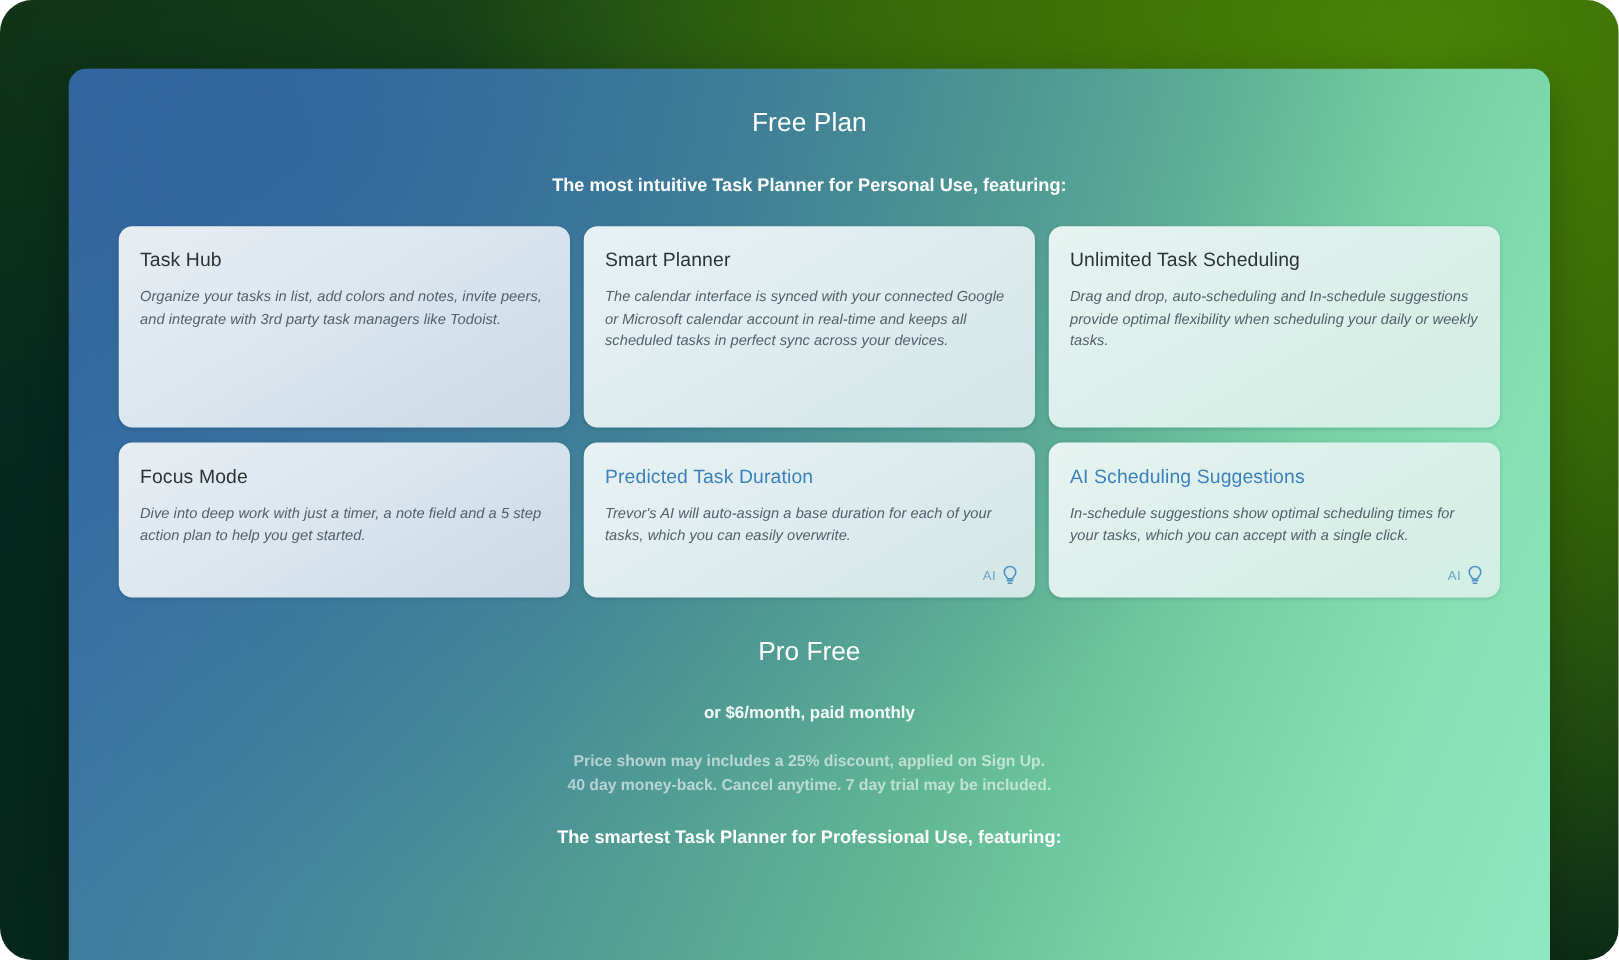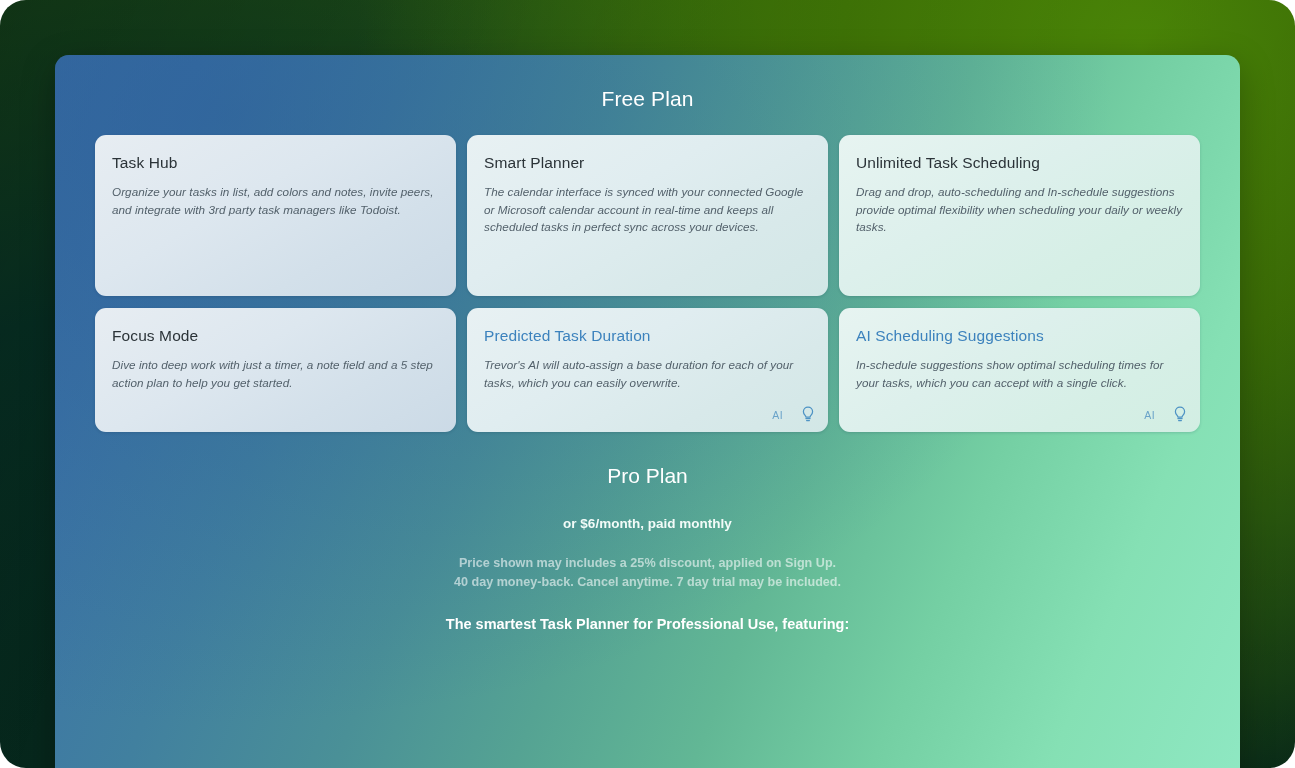--- a/index.html
+++ b/index.html
@@ -128,21 +128,21 @@
     margin: 0;
     letter-spacing: .05px;
     font-style: italic;
   }
   .ai-badge{
     position: absolute;
     right: 13px;
     bottom: 9px;
     display: flex;
     align-items: center;
-    gap: 18px;
+    gap: 4px;
     color: #4e93c4;
   }
   .ai-badge .ai-text{
     font-size: 10.5px;
     letter-spacing: .4px;
     color: #6aa3c9;
   }
   .ai-badge svg{ display:block; }
 
   
@@ -183,20 +183,21 @@
 </head>
 <body>
 
 <div id="backdrop">
 
   <div id="panel">
     <div class="panel-inner">
 
       <h1 class="plan-title">Free Plan</h1>
 
+      <p class="plan-sub">The most intuitive Task Planner for Personal Use, featuring:</p>
 
       <div class="grid">
 
         <div class="card r1 c1">
           <div class="card-title">Task Hub</div>
           <div class="card-body">Organize your tasks in list, add colors and notes, invite peers, and integrate with 3rd party task managers like Todoist.</div>
         </div>
 
         <div class="card r1 c2">
           <div class="card-title">Smart Planner</div>
@@ -239,21 +240,21 @@
                 <path d="M4.9 12.6h4.2"></path>
                 <path d="M5.6 14.6h2.8"></path>
               </svg>
             </span>
           </div>
         </div>
 
       </div>
 
       <div class="pro-wrap">
-        <h2 class="pro-title">Pro Plan</h2>
+        <h2 class="pro-title">Pro Free</h2>
 
 
         <div class="pro-alt">or $6/month, paid monthly</div>
 
         <div class="fineprint">
           <div>Price shown may includes a 25% discount, applied on Sign Up.</div>
           <div>40 day money-back. Cancel anytime. 7 day trial may be included.</div>
         </div>
 
         <p class="plan-sub second">The smartest Task Planner for Professional Use, featuring:</p>

